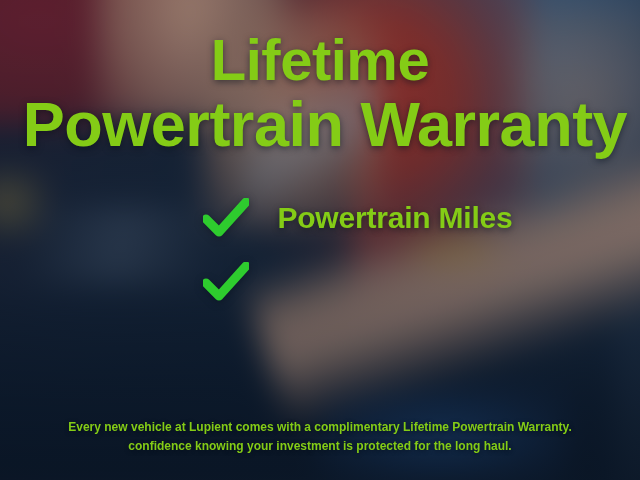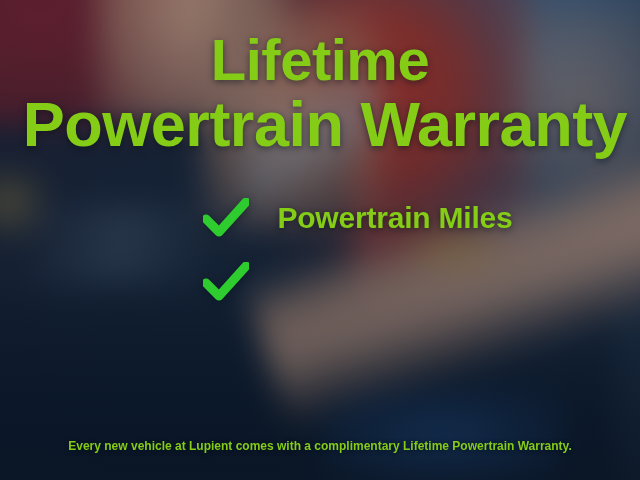--- a/index.html
+++ b/index.html
@@ -235,16 +235,17 @@
       <div class="bullet">
         <svg class="check-icon" viewBox="0 0 46 40">
           <path d="M3 21 L16 34 L43 4" fill="none" stroke="#2ECC2E" stroke-width="9" stroke-linecap="round" stroke-linejoin="round"></path>
         </svg>
       </div>
 
     </div>
 
     <div class="fineprint">
       <span>Every new vehicle at Lupient comes with a complimentary Lifetime Powertrain Warranty.</span>
+      <span>confidence knowing your investment is protected for the long haul.</span>
     </div>
 
   </div>
 </div>
 
 </body></html>

